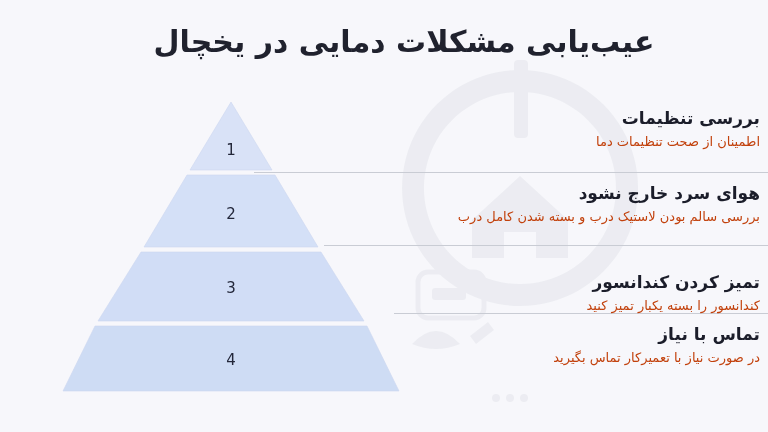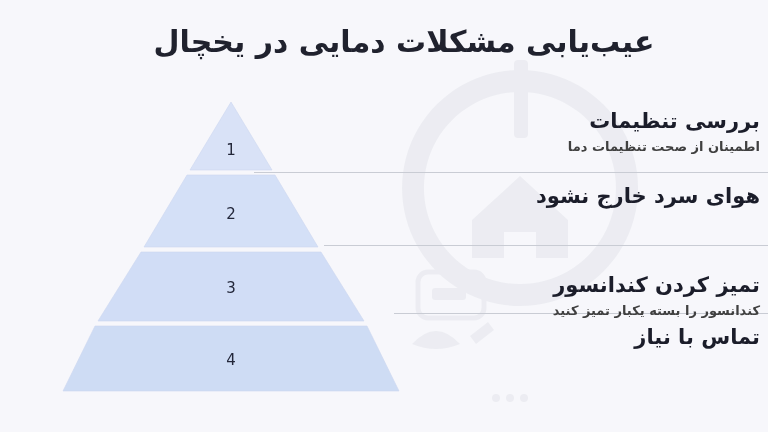--- a/index.html
+++ b/index.html
@@ -79,30 +79,30 @@
   
   .row {
     position: absolute;
     right: 8px;
     text-align: right;
     direction: rtl;
     z-index: 5;
     white-space: nowrap;
   }
   .row-head {
-    font-size: 21px;
+    font-size: 17px;
     font-weight: bold;
     color: #1b1d2a;
     line-height: 1.25;
     font-family: "DejaVu Sans", "Liberation Sans", sans-serif;
   }
   .row-sub {
     font-size: 13px;
-    font-weight: bold;
-    color: #404040;
+    font-weight: normal;
+    color: #c2410c;
     line-height: 1.3;
     margin-top: 5px;
     font-family: "DejaVu Sans", "Liberation Sans", sans-serif;
   }
 </style>
 </head>
 <body>
 
 <div id="stage">
 
@@ -158,24 +158,26 @@
     </g>
   </svg>
 
   <div class="row" style="top:108px;">
     <div class="row-head">بررسی تنظیمات</div>
     <div class="row-sub">اطمینان از صحت تنظیمات دما</div>
   </div>
 
   <div class="row" style="top:183px;text-align:right;">
     <div class="row-head">هوای سرد خارج نشود</div>
+    <div class="row-sub">بررسی سالم بودن لاستیک درب و بسته شدن کامل درب</div>
   </div>
 
   <div class="row" style="top:272px;">
     <div class="row-head">تمیز کردن کندانسور</div>
     <div class="row-sub">کندانسور را بسته یکبار تمیز کنید</div>
   </div>
 
   <div class="row" style="top:324px;">
     <div class="row-head">تماس با نیاز</div>
+    <div class="row-sub">در صورت نیاز با تعمیرکار تماس بگیرید</div>
   </div>
 
 </div>
 
 </body></html>

